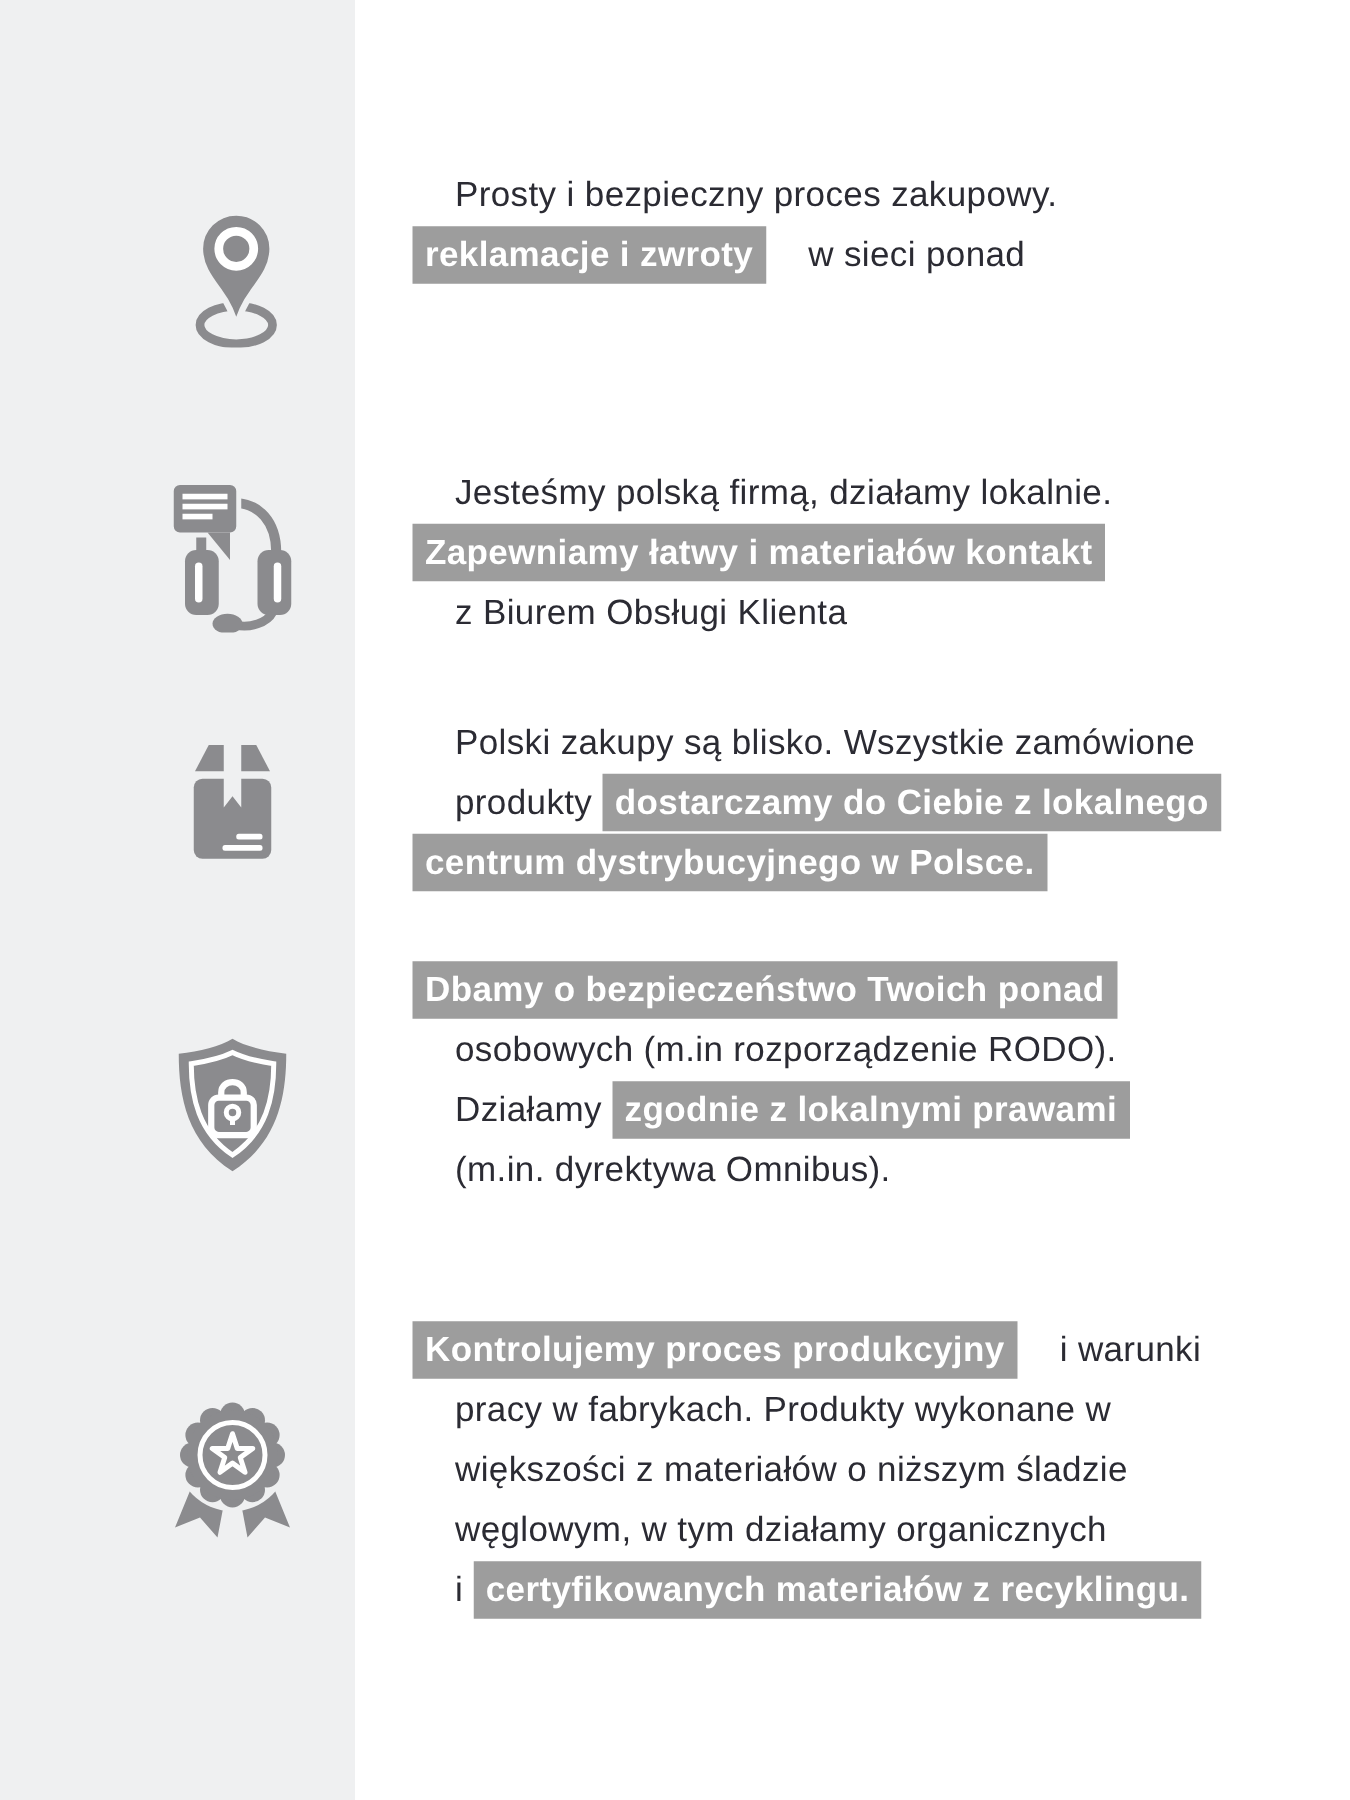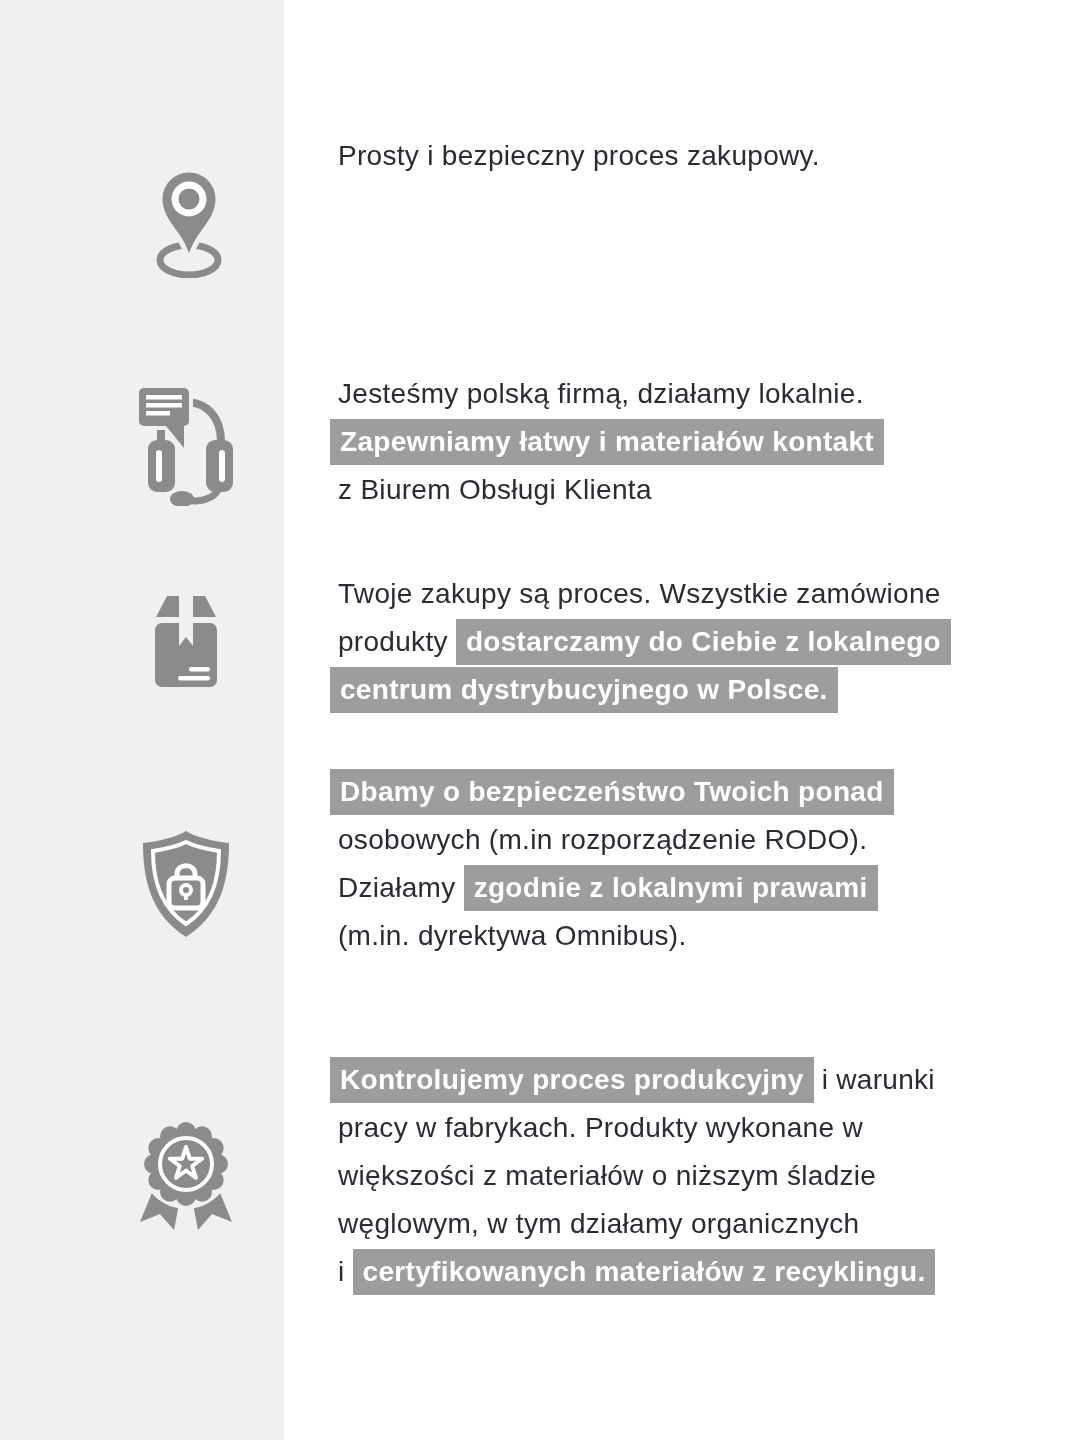--- a/index.html
+++ b/index.html
@@ -33,21 +33,21 @@
 
   .line {
     height: 48px;
     line-height: 48px;
     white-space: pre;
     font-size: 28px;
     letter-spacing: 0.3px;
     color: #2b2b33;
   }
   .line.pad { padding-left: 8px; }
-  .nm { color: #2b2b33; }
+  .nm { color: #2b2b33; margin-left: 26px; }
   .hl {
     background: #9d9d9d;
     color: #ffffff;
     font-weight: 700;
     padding: 7px 10px 8px 10px;
   }
 </style>
 </head>
 <body>
 
@@ -121,30 +121,31 @@
         <circle cx="56" cy="48" r="36" fill="#8b8b8e"></circle>
         <circle cx="56" cy="48" r="26" fill="none" stroke="#ffffff" stroke-width="4"></circle>
         <path d="M56 31 L59.8 42.7 L72.2 42.7 L62.2 50 L66 61.8 L56 54.5 L46 61.8 L49.8 50 L39.8 42.7 L52.2 42.7 Z" fill="#8b8b8e" stroke="#ffffff" stroke-width="4" stroke-linejoin="round"></path>
       </svg>
     </div>
 
   </div>
 
   <section class="block s1">
     <div class="line pad"><span class="nm">Prosty i bezpieczny proces zakupowy.</span></div>
+    <div class="line"><span class="hl">reklamacje i zwroty</span><span class="nm"> w sieci ponad</span></div>
   </section>
 
   <section class="block s2">
     <div class="line pad"><span class="nm">Jesteśmy polską firmą, działamy lokalnie.</span></div>
     <div class="line"><span class="hl">Zapewniamy łatwy i materiałów kontakt</span></div>
     <div class="line pad"><span class="nm">z Biurem Obsługi Klienta</span></div>
   </section>
 
   <section class="block s3">
-    <div class="line pad"><span class="nm">Twoje zakupy są proces. Wszystkie zamówione</span></div>
+    <div class="line pad"><span class="nm">Polski zakupy są blisko. Wszystkie zamówione</span></div>
     <div class="line pad"><span class="nm">produkty </span><span class="hl">dostarczamy do Ciebie z lokalnego</span></div>
     <div class="line"><span class="hl">centrum dystrybucyjnego w Polsce.</span></div>
   </section>
 
   <section class="block s4">
     <div class="line"><span class="hl">Dbamy o bezpieczeństwo Twoich ponad</span></div>
     <div class="line pad"><span class="nm">osobowych (m.in rozporządzenie RODO).</span></div>
     <div class="line pad"><span class="nm">Działamy </span><span class="hl">zgodnie z lokalnymi prawami</span></div>
     <div class="line pad"><span class="nm">(m.in. dyrektywa Omnibus).</span></div>
   </section>

